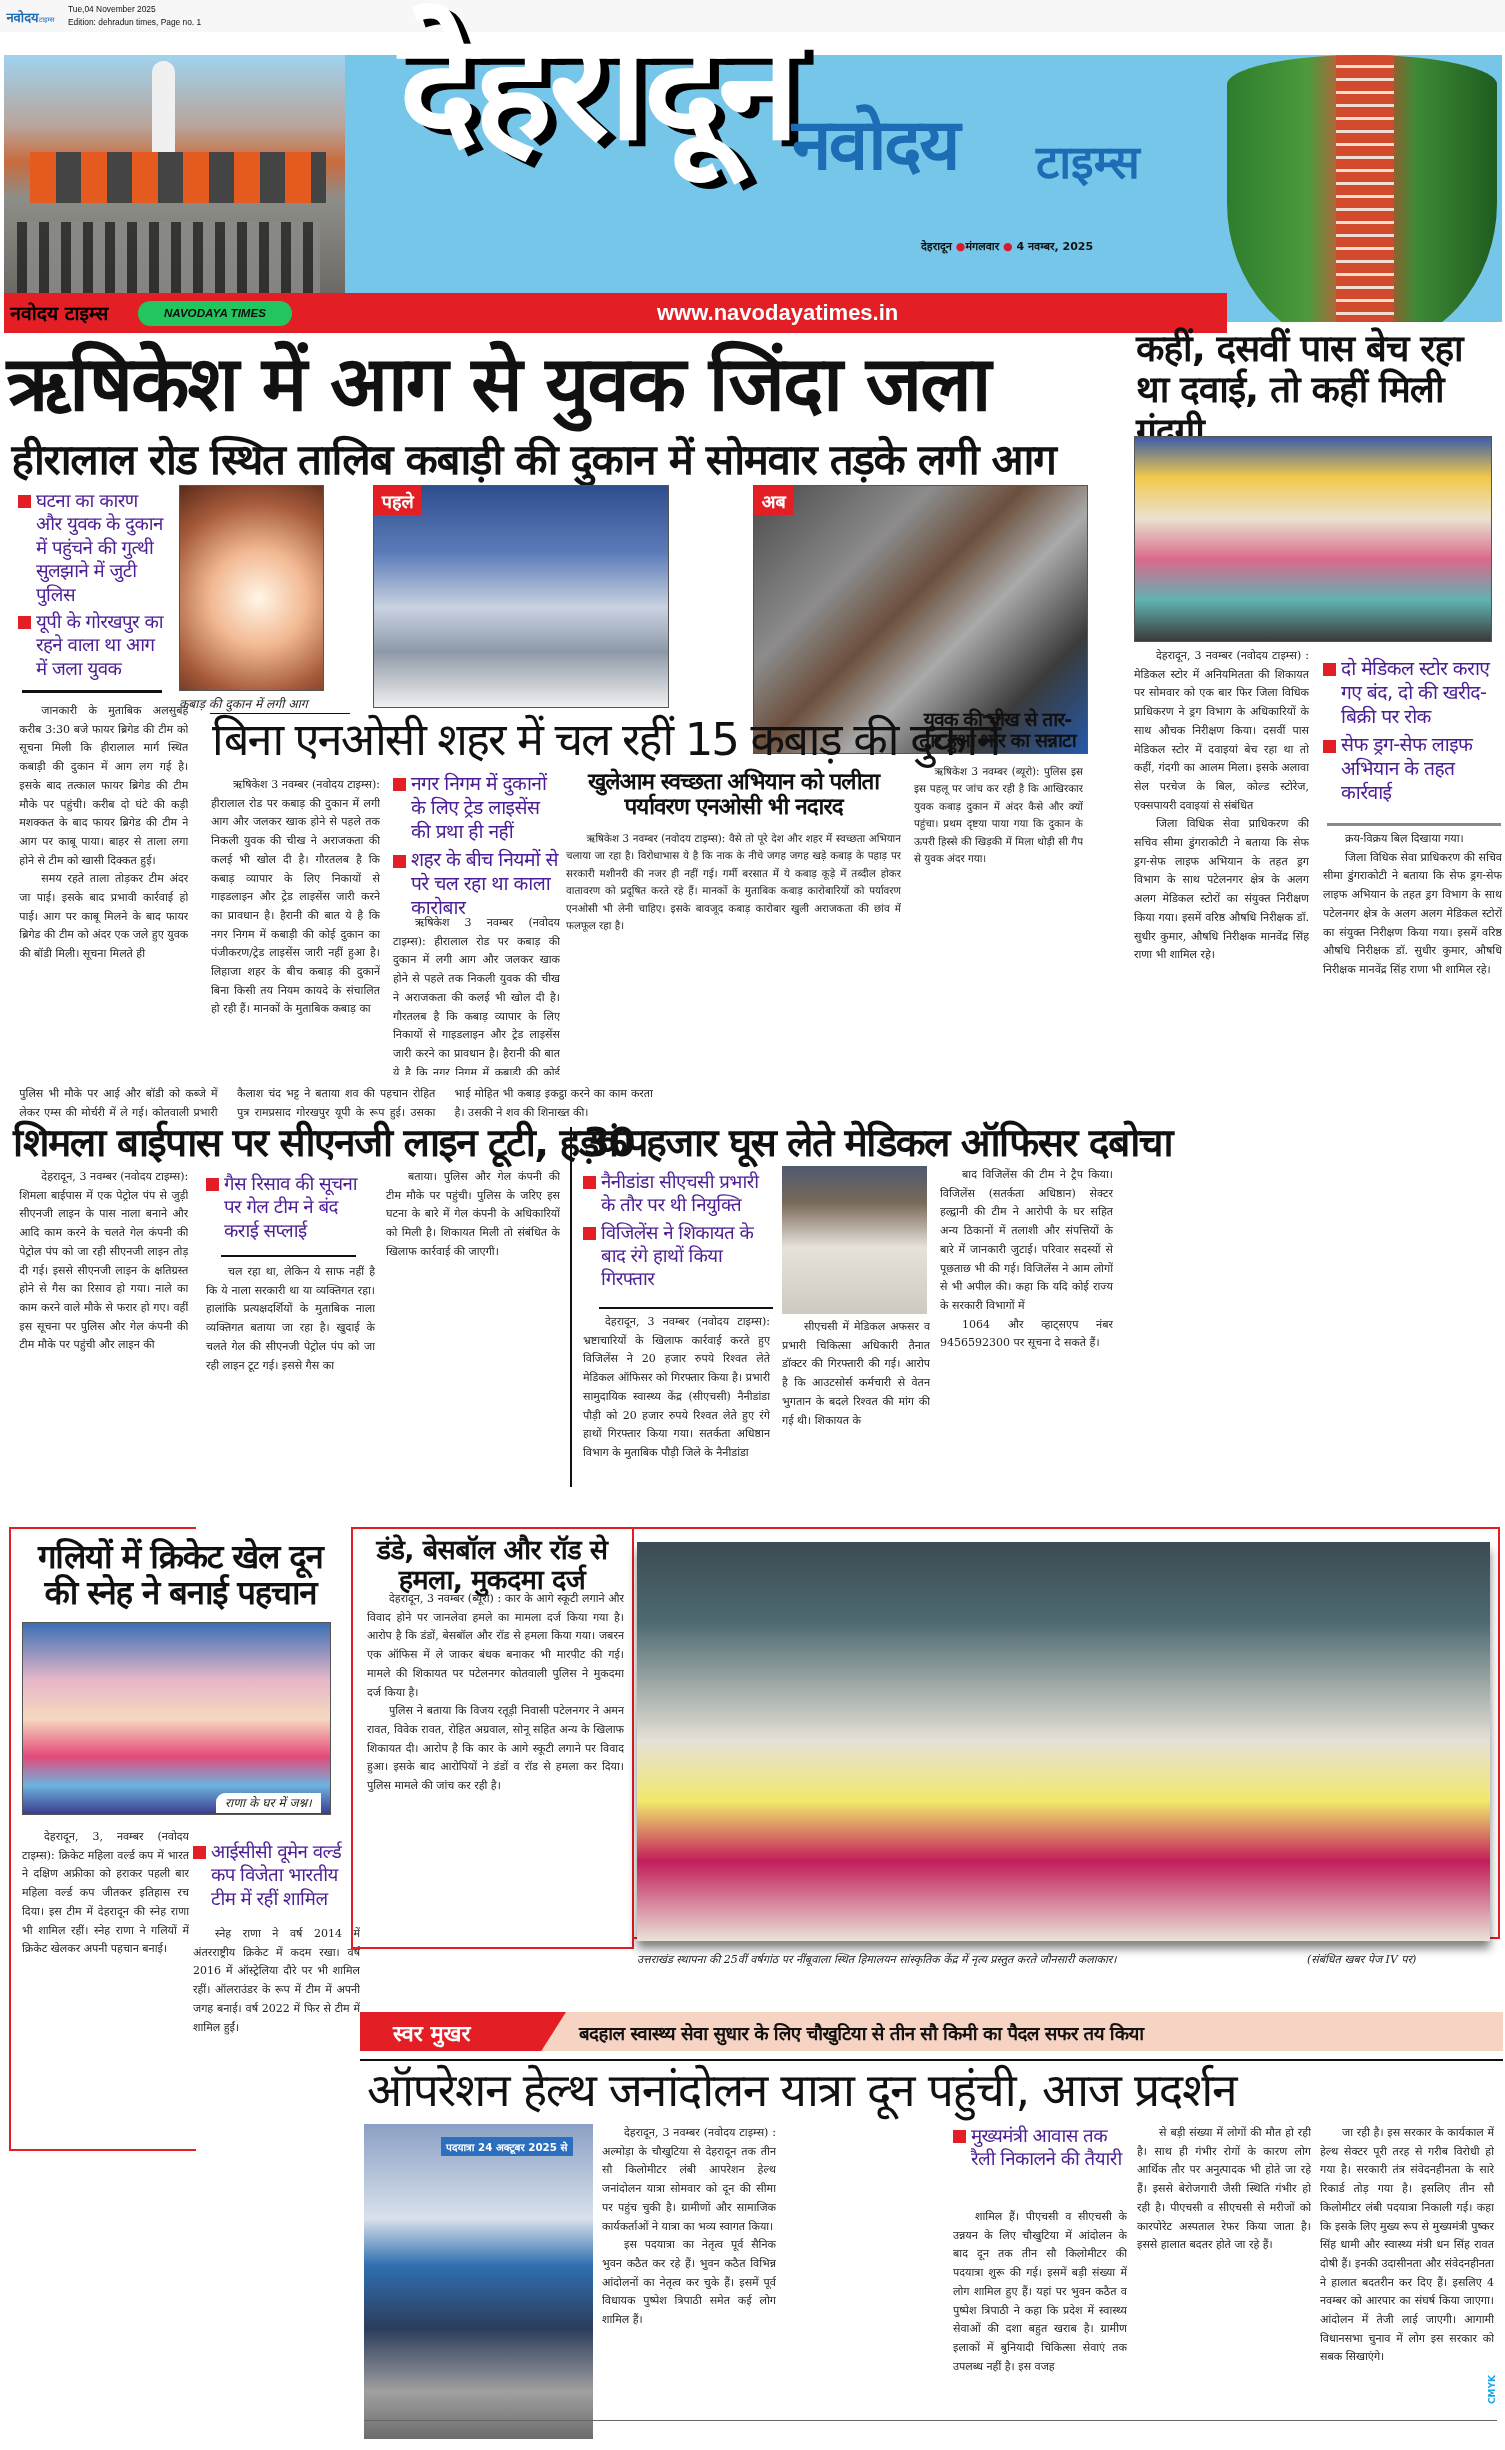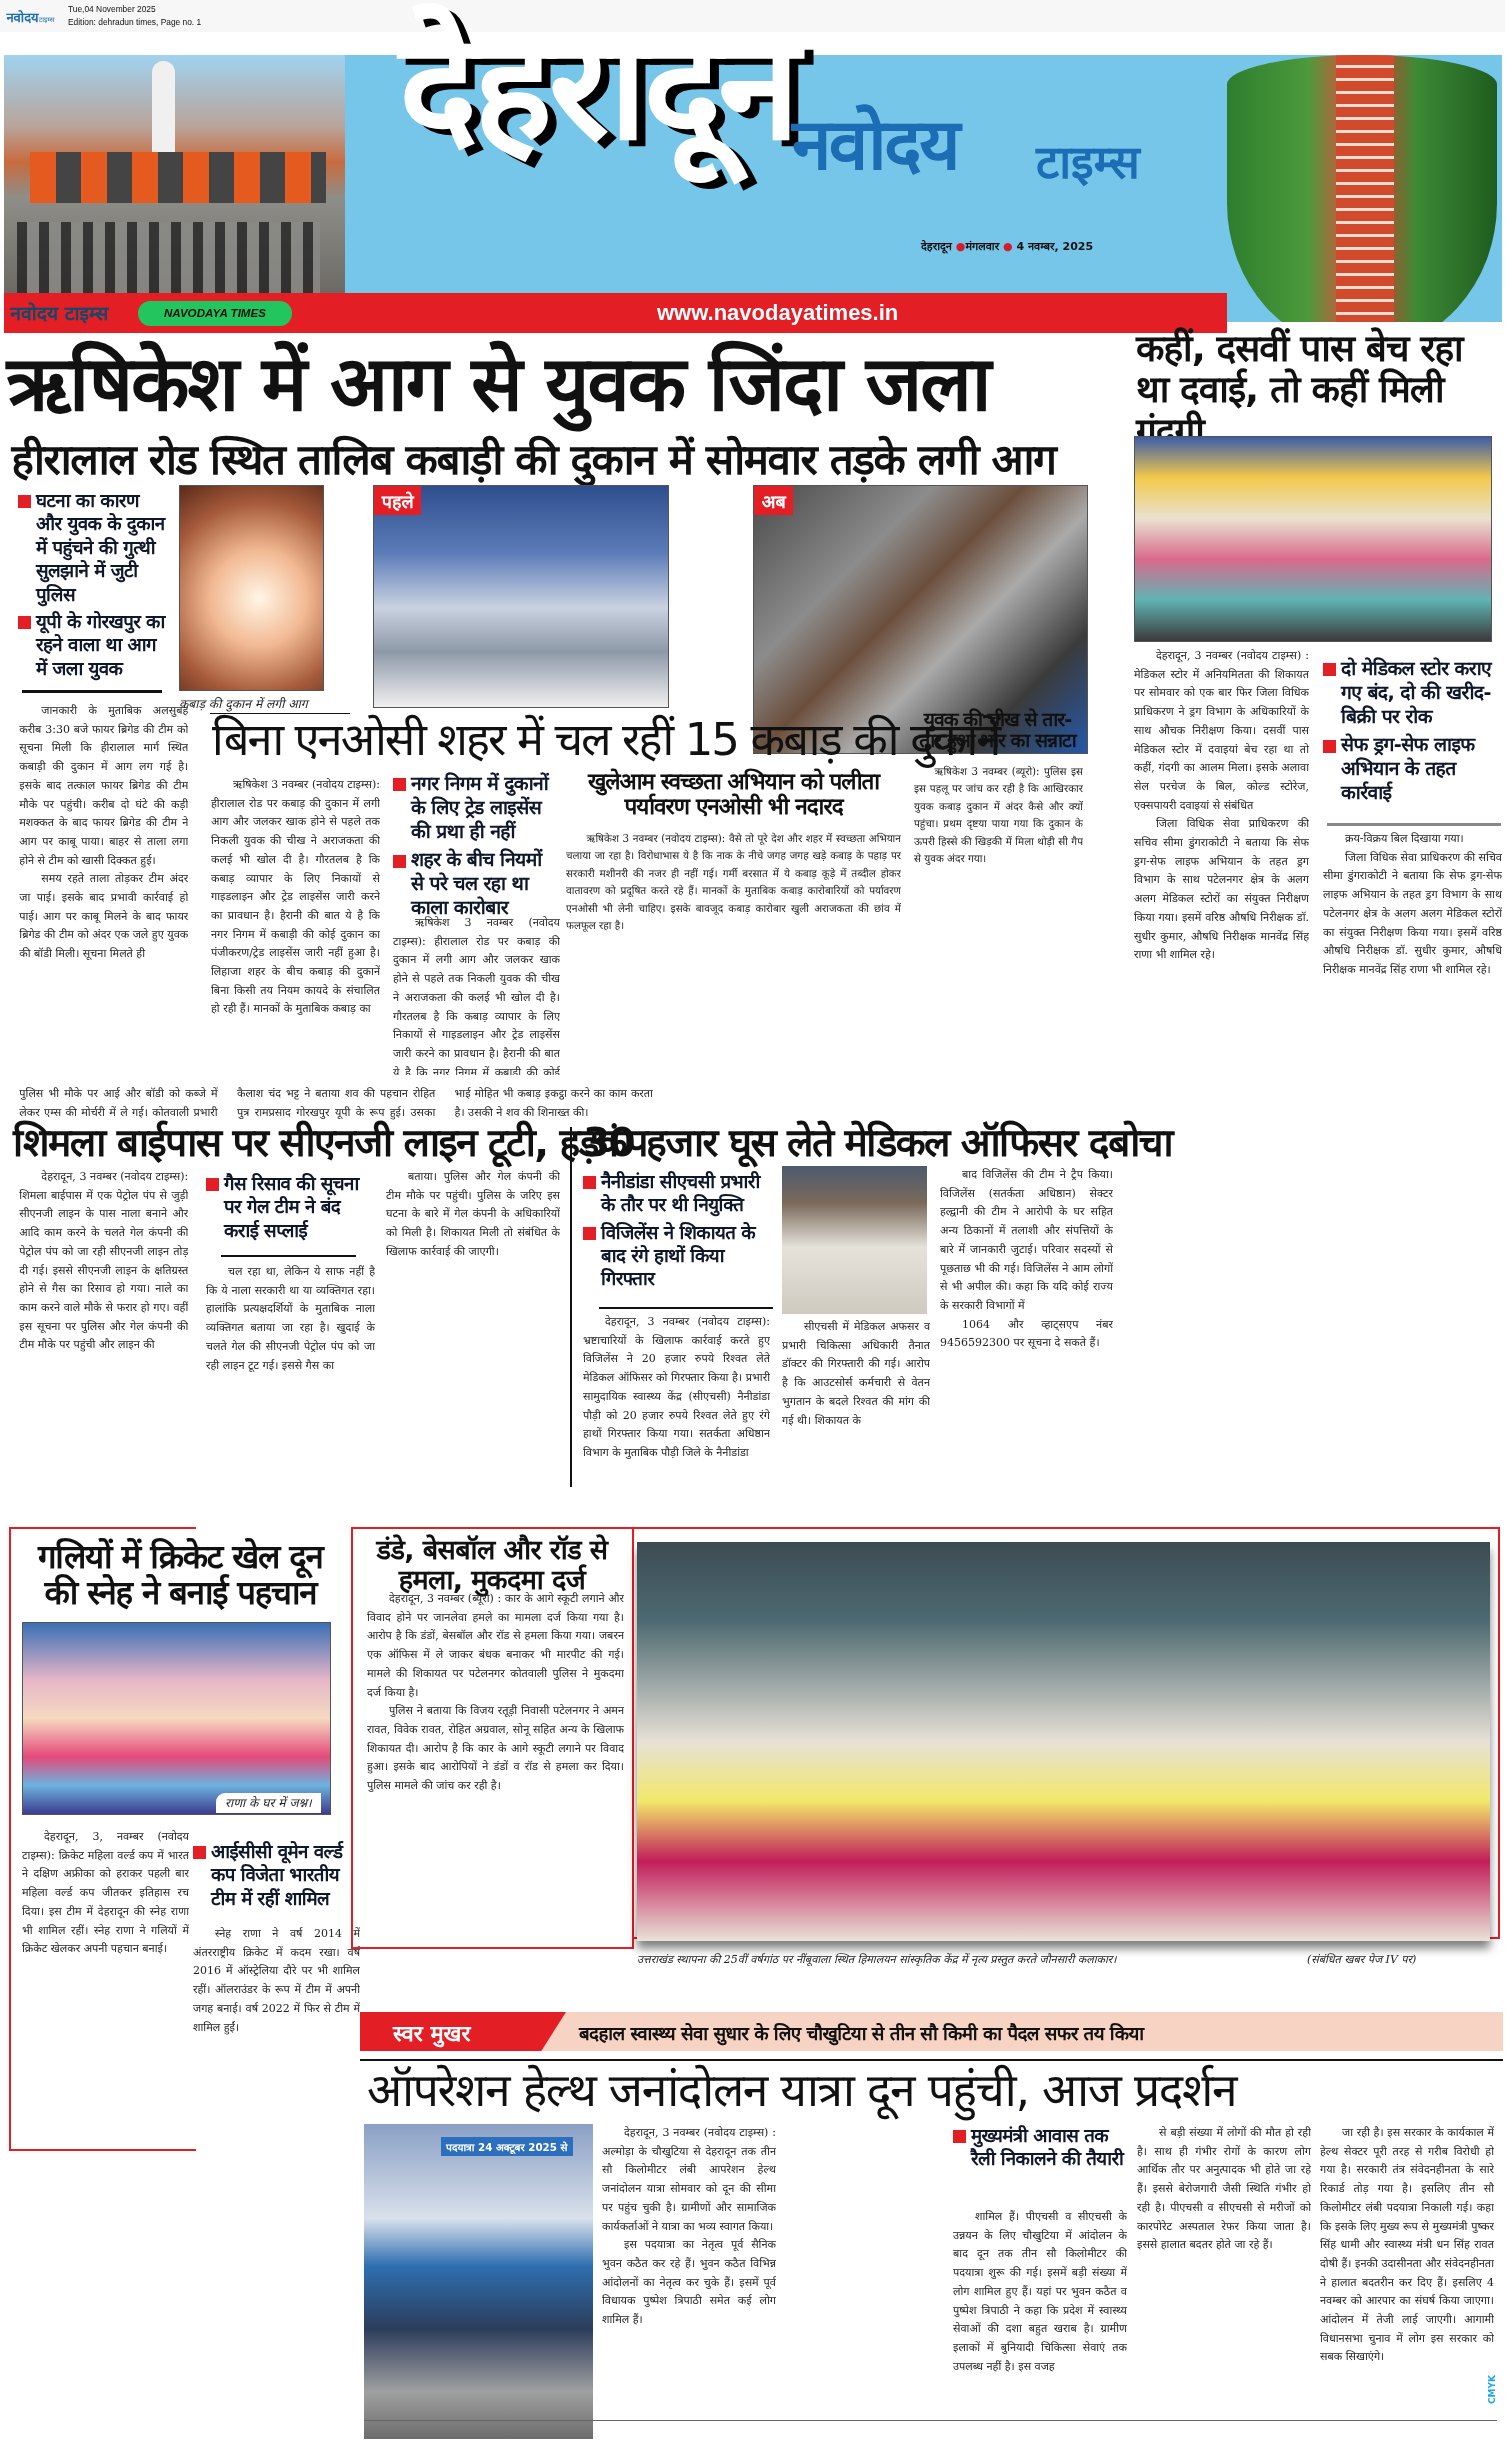--- a/index.html
+++ b/index.html
@@ -18,29 +18,29 @@
   #mh-photo-left .roof { position:absolute; left:26px; top:97px; width:296px; height:51px; background:repeating-linear-gradient(90deg,#e45a1f 0 26px,#444 26px 51px); }
   #mh-photo-left .marchers { position:absolute; left:13px; top:167px; width:303px; height:71px; background:repeating-linear-gradient(90deg,#222 0 10.3px,#8a8a86 10.3px 22px); opacity:.8; }
   #mh-title { left:399px; top:13px; font-family:"DejaVu Sans",sans-serif; font-weight:bold; font-size:148px; color:#fff; line-height:1; text-shadow:9px 6.4px 0 #000; letter-spacing:-3.9px; }
   #mh-brand { left:792px; top:109px; font-family:"DejaVu Sans",sans-serif; font-weight:bold; font-size:71px; color:#1d6db5; line-height:1; letter-spacing:-2.6px; }
   #mh-brand-sub { left:1036px; top:129px; font-size:46px; color:#1d6db5; font-weight:bold; }
   #mh-dateline { left:921px; top:238px; font-size:11px; font-weight:bold; color:#111; }
   #mh-dateline .dot { color:#d81b2c; }
   #mh-photo-right { left:1223px; top:0; width:270px; height:296px; border-radius:50% 50% 50% 50% / 10% 10% 50% 50%; background:linear-gradient(90deg,#2e7d2e 0%,#4c9a3b 30%,#d2553b 45%,#c8442c 55%,#3d8a35 70%,#1f5c1f 100%); overflow:hidden; }
   #mh-photo-right .clocktower { position:absolute; left:109px; top:0; width:58px; height:296px; background:repeating-linear-gradient(180deg,#d24a2c 0 10.3px,#f1ddd2 10.3px 13px); }
   #red-band { left:3.9px; top:293px; width:1223px; height:40px; background:#e31e24; }
-  #band-brand { left:10.3px; top:299px; color:#0c4a6e; font-weight:bold; font-size:19.3px; }
+  #band-brand { left:10.3px; top:299px; color:#000000; font-weight:bold; font-size:19.3px; }
   #band-pill { left:138px; top:301px; width:154px; height:24.5px; border-radius:12.2px; background:#22c55e; color:#111; font-weight:bold; font-style:italic; font-size:11.6px; text-align:center; line-height:24.5px; font-family:"Liberation Sans",sans-serif; }
   #band-url { left:657px; top:300px; color:#fff; font-weight:bold; font-size:22px; font-family:"Liberation Sans",sans-serif; }
 
   
   .hl-huge { font-family:"DejaVu Sans",sans-serif; font-weight:bold; color:#111; line-height:1.05; letter-spacing:-1.9px; white-space:nowrap; }
   .hl { font-family:"DejaVu Sans",sans-serif; font-weight:bold; color:#111; line-height:1.1; letter-spacing:-1px; }
   .hl-light { font-family:"DejaVu Sans",sans-serif; font-weight:normal; color:#111; line-height:1.1; letter-spacing:-0.6px; }
-  .bullet { font-family:"DejaVu Sans",sans-serif; font-weight:bold; color:#0f172a; line-height:1.25; letter-spacing:-0.6px; padding-left:18px; position:relative; }
+  .bullet { font-family:"DejaVu Sans",sans-serif; font-weight:normal; color:#4c1d95; line-height:1.25; letter-spacing:-0.6px; padding-left:18px; position:relative; }
   .bullet::before { content:""; position:absolute; left:0; top:6.4px; width:13px; height:13px; background:#e31e24; }
   .body { font-family:"DejaVu Serif",serif; font-size:11px; line-height:18.7px; color:#222; text-align:justify; }
   .body p { text-indent:2em; }
   .caption { font-family:"DejaVu Serif",serif; font-style:italic; font-size:12.2px; color:#222; }
   .rule { background:#111; height:2.6px; }
   .vrule { background:#111; width:1.9px; }
   .photo { overflow:hidden; border:1.3px solid #555; }
   .tag { background:#e31e24; color:#fff; font-weight:bold; font-size:18px; padding:2.6px 7.7px; position:absolute; left:0; top:0; }
   .redbox { border:2.6px solid #e31e24; }
 </style>

